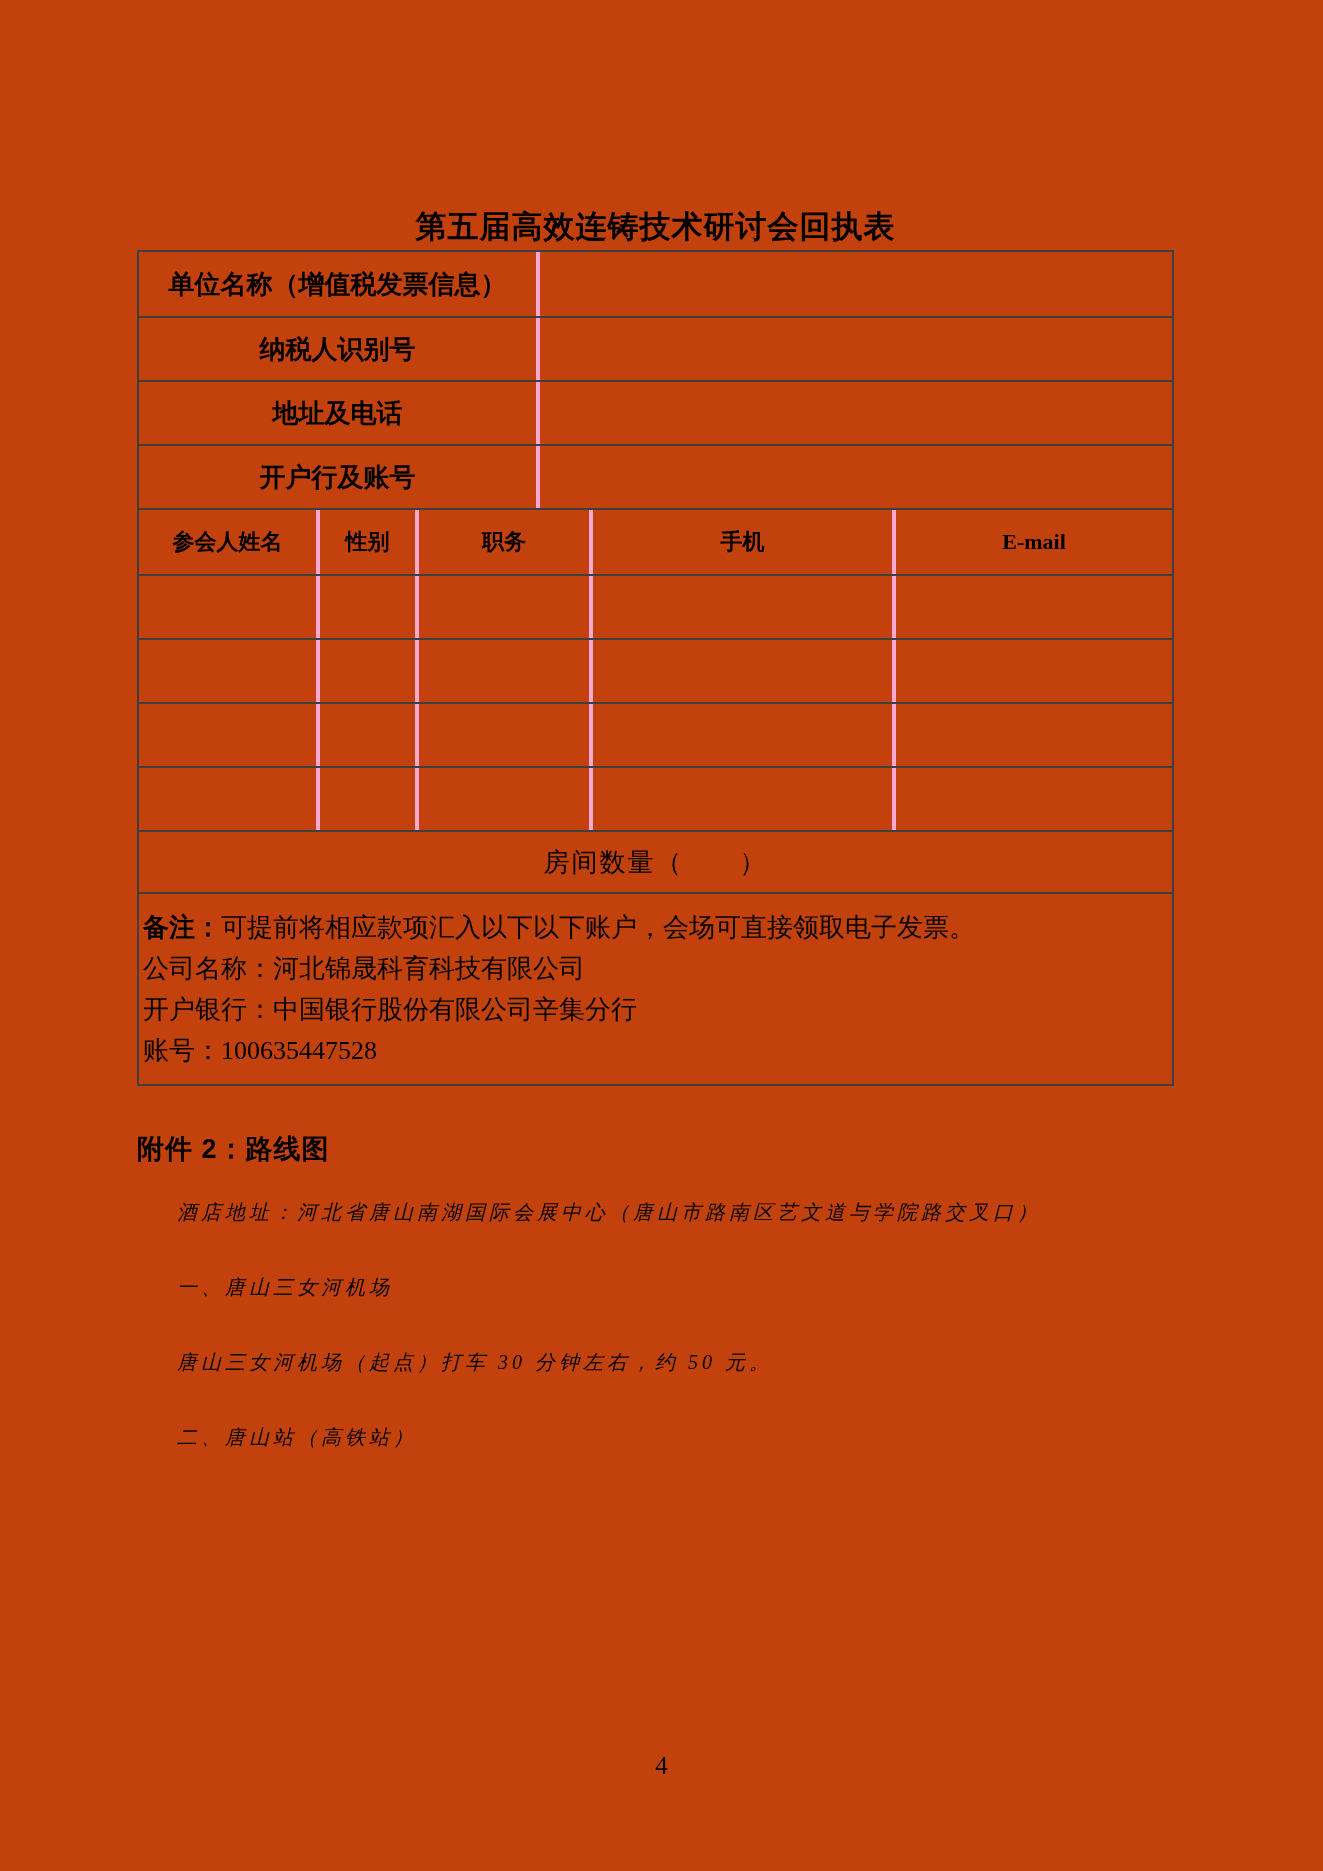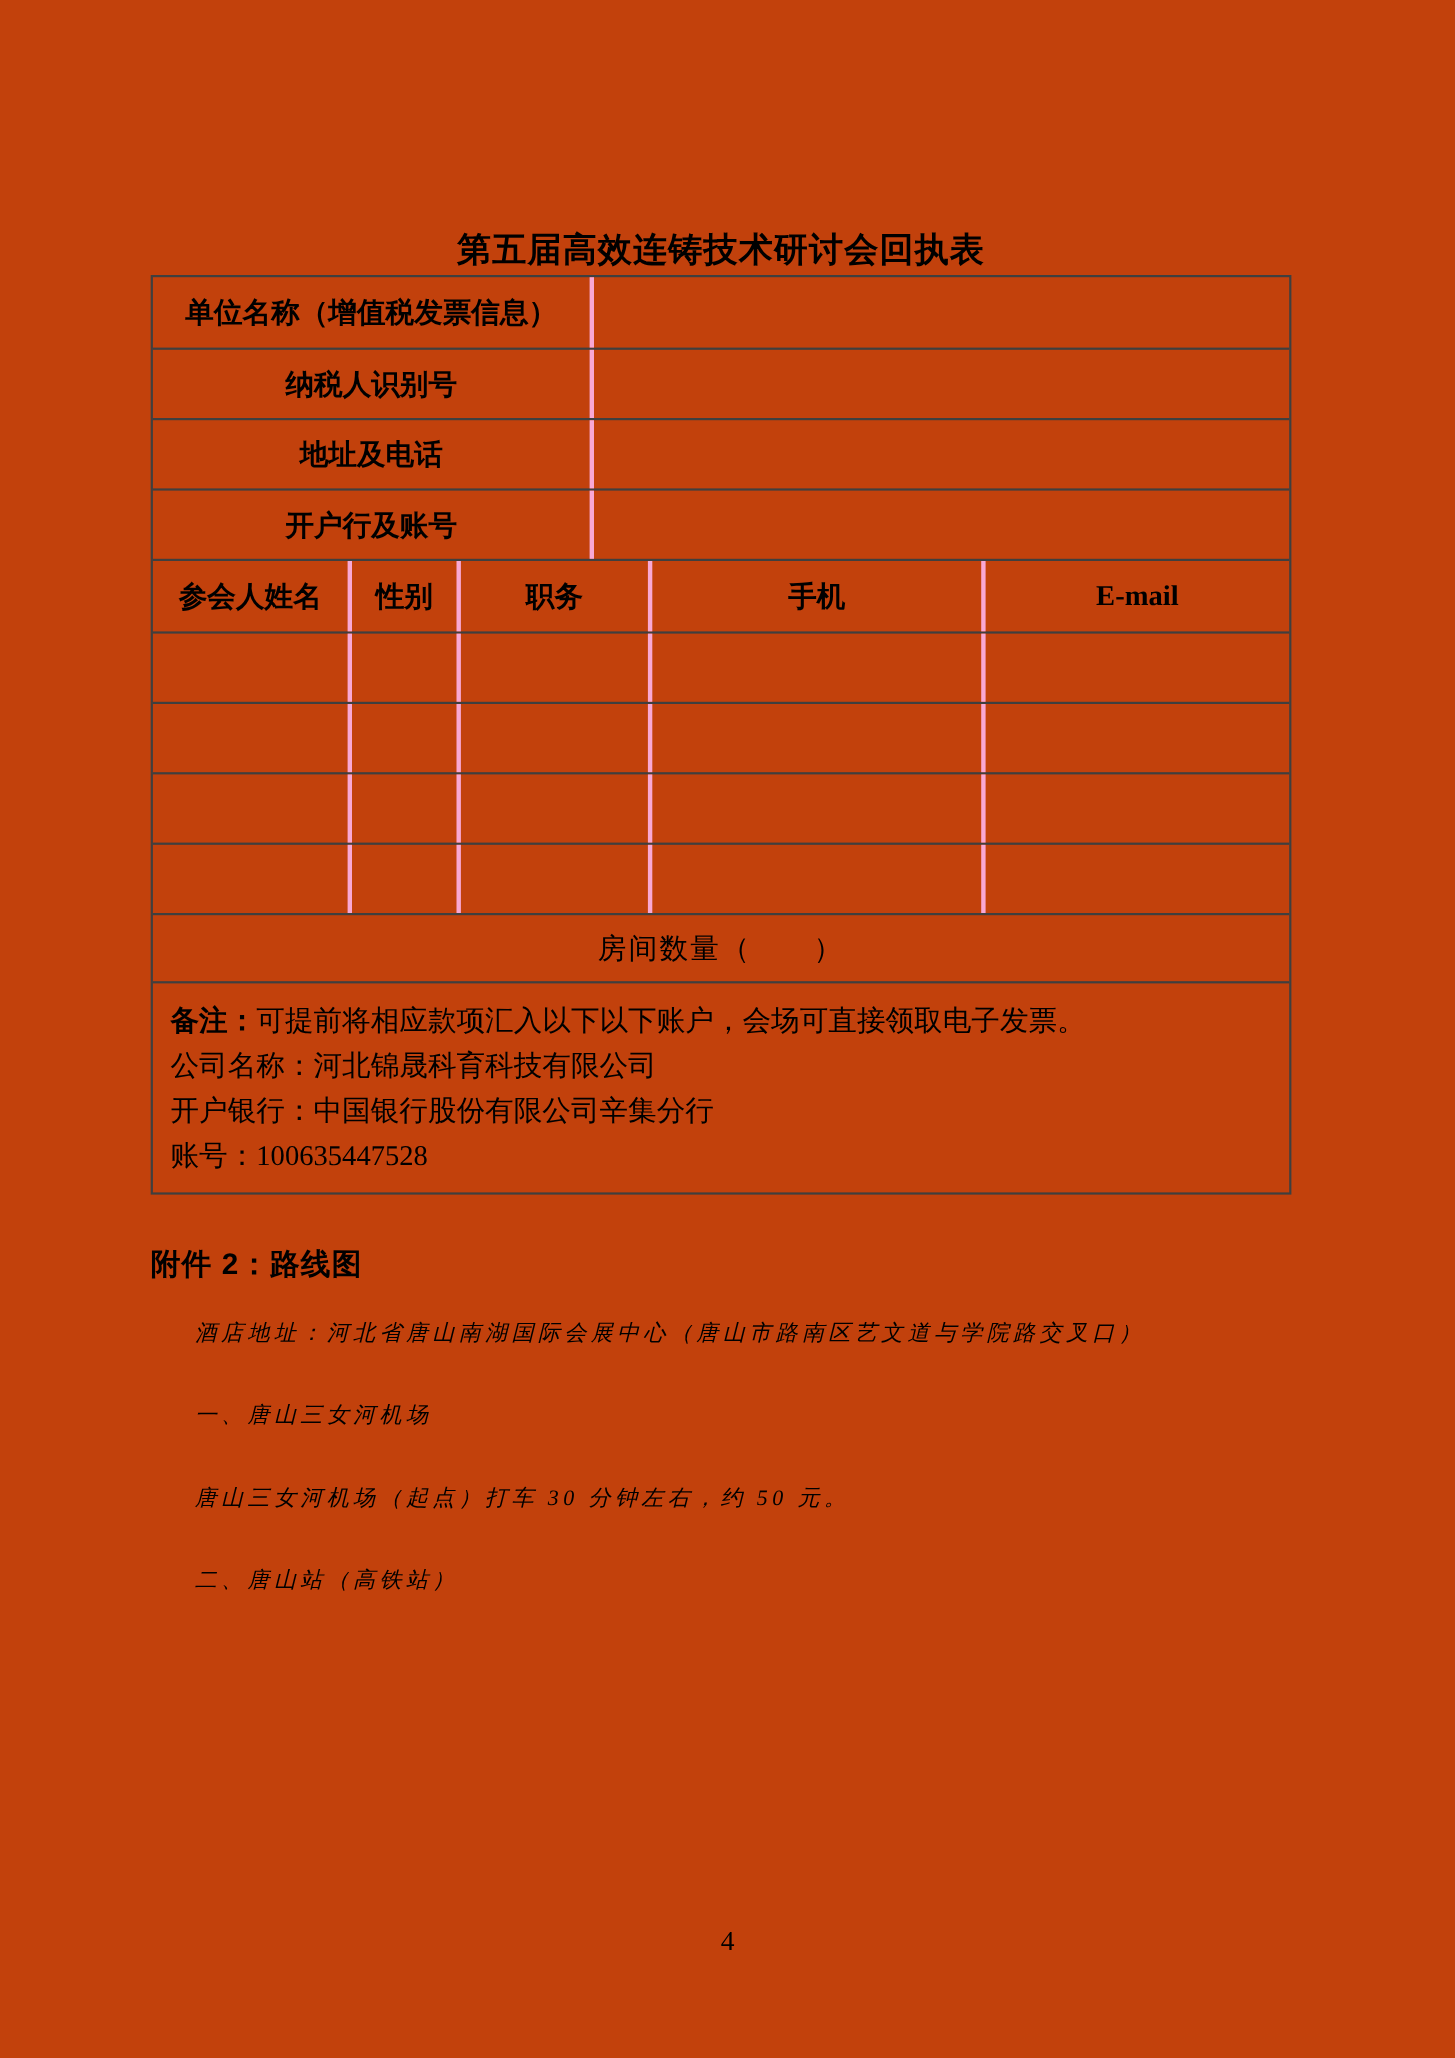--- a/index.html
+++ b/index.html
@@ -23,28 +23,28 @@
   .cell.rb{border-right:4px solid #f9a8d4;}
 
   .info-row{grid-template-columns:401px 1fr;height:64px;}
   .label-cell{
     font-family:"Liberation Sans","DejaVu Sans",sans-serif;
     font-weight:bold;font-size:26px;
   }
   .att-row{grid-template-columns:181px 99px 174px 303px 1fr;height:64px;}
   .att-head .cell{
     font-family:"Liberation Sans","DejaVu Sans",sans-serif;
-    font-weight:bold;font-size:26px;
+    font-weight:bold;font-size:22px;
   }
   .att-head .mono{font-family:Liberation Serif, serif;font-weight:bold;}
 
   .room-row{height:60px;display:flex;align-items:center;justify-content:center;
     font-size:26px;letter-spacing:2px;text-align:right;}
 
-  .remarks{padding:13px 16px;font-size:26px;line-height:41px;}
+  .remarks{padding:13px 4px;font-size:26px;line-height:41px;}
   .remarks .bold-label{
     font-family:"Liberation Sans","DejaVu Sans",sans-serif;font-weight:bold;
   }
 
   
   .fax-note{
     margin:12px 0 0 0;
     font-family:"Liberation Sans","DejaVu Sans",sans-serif;
     font-weight:bold;font-size:27px;line-height:52px;letter-spacing:2px;
   }

